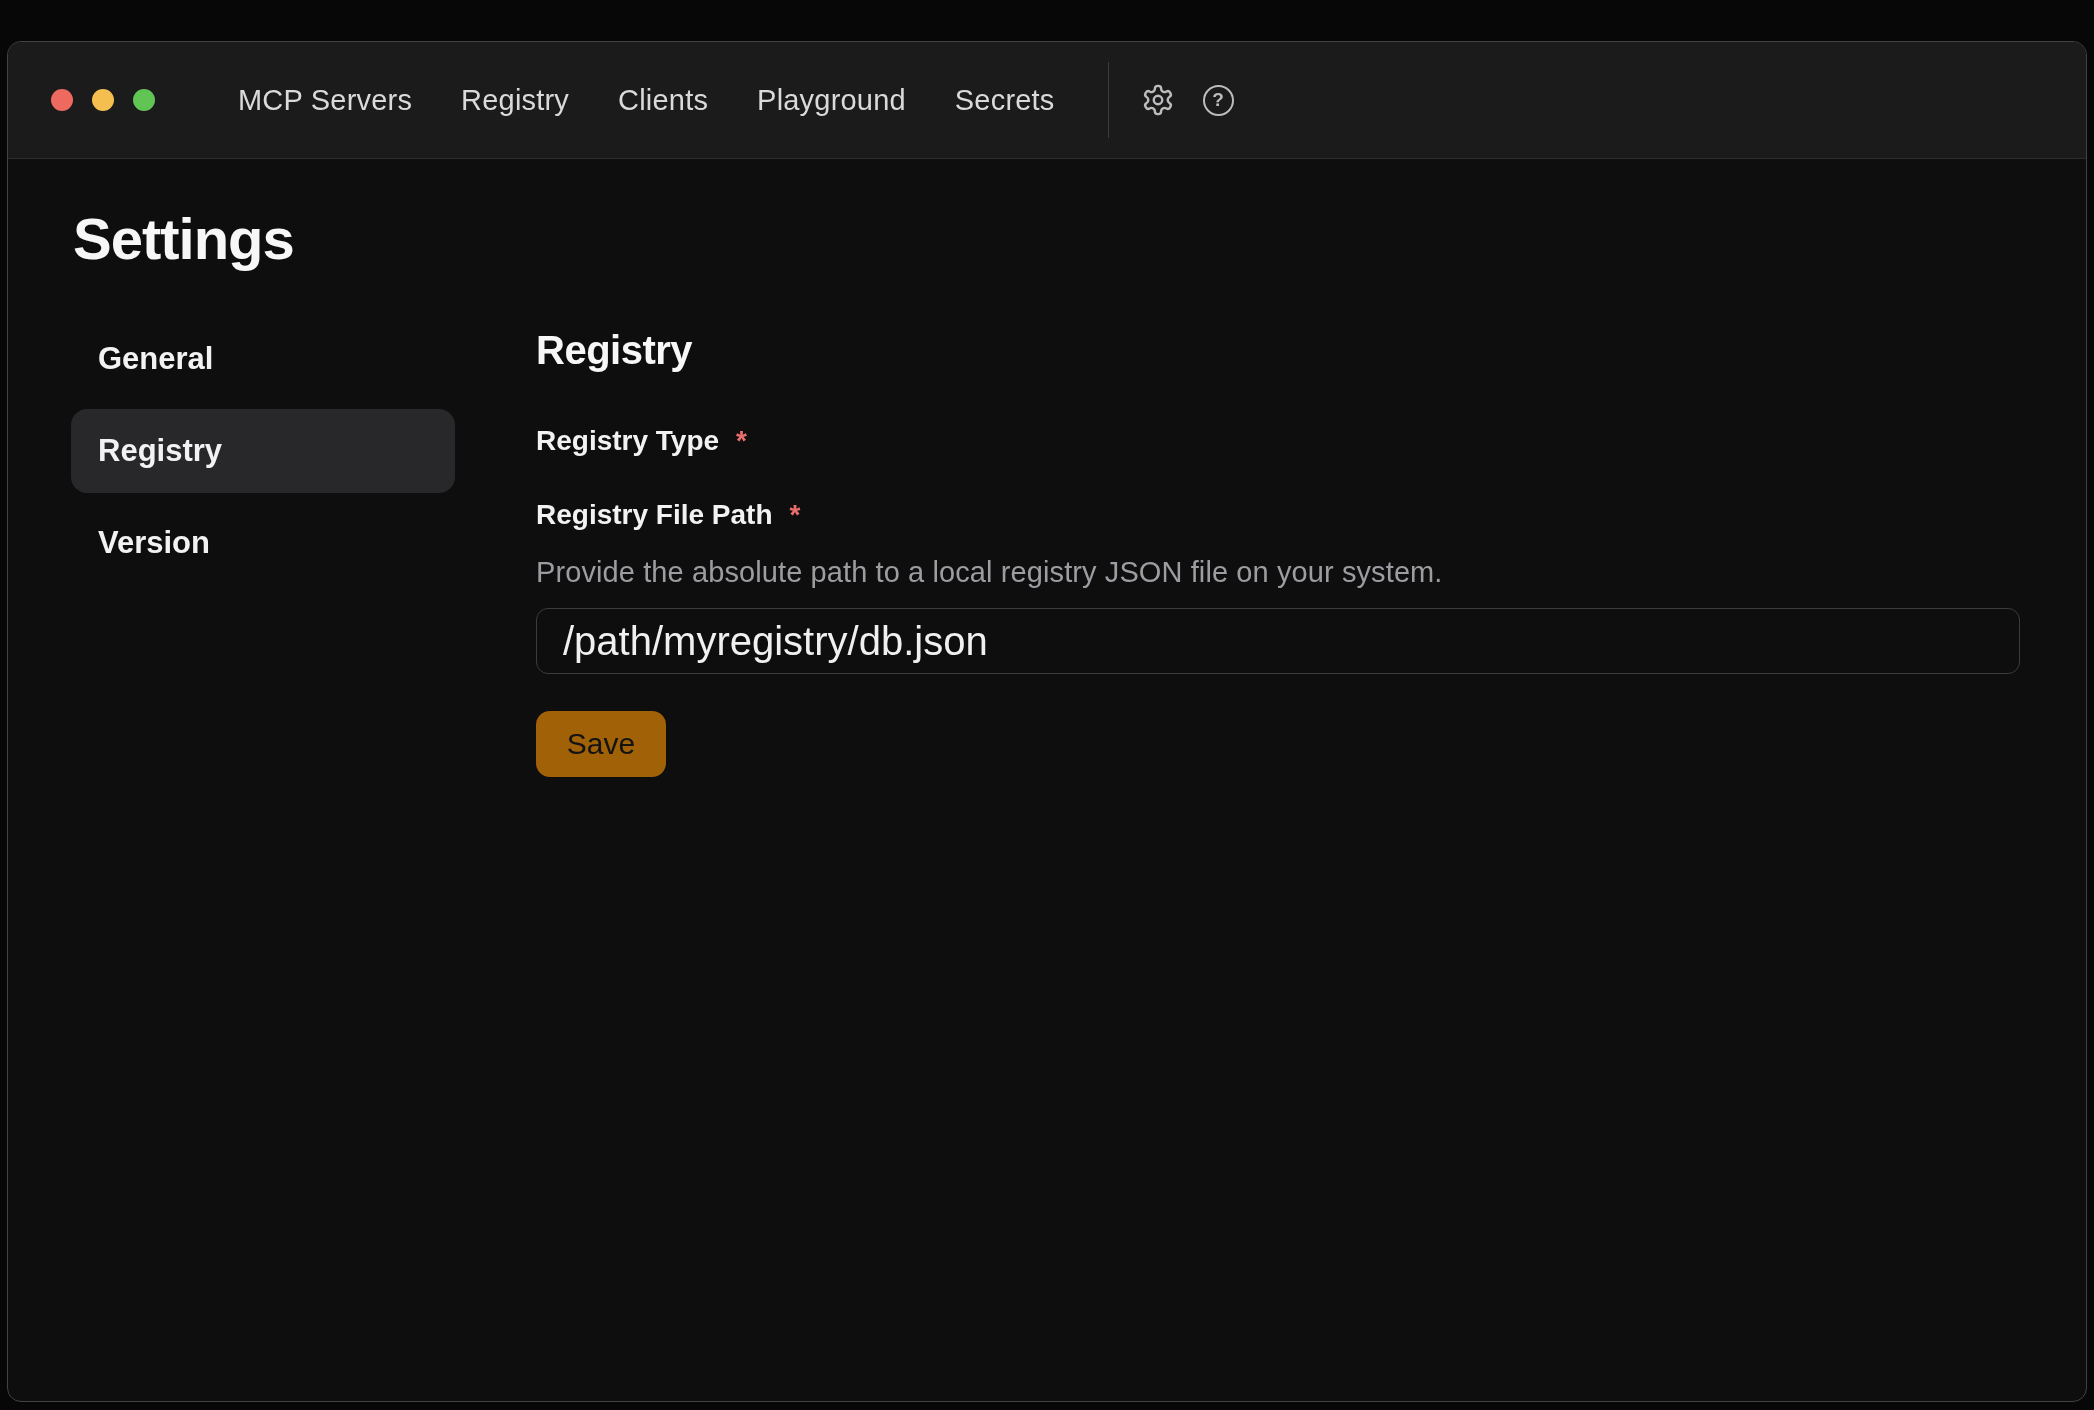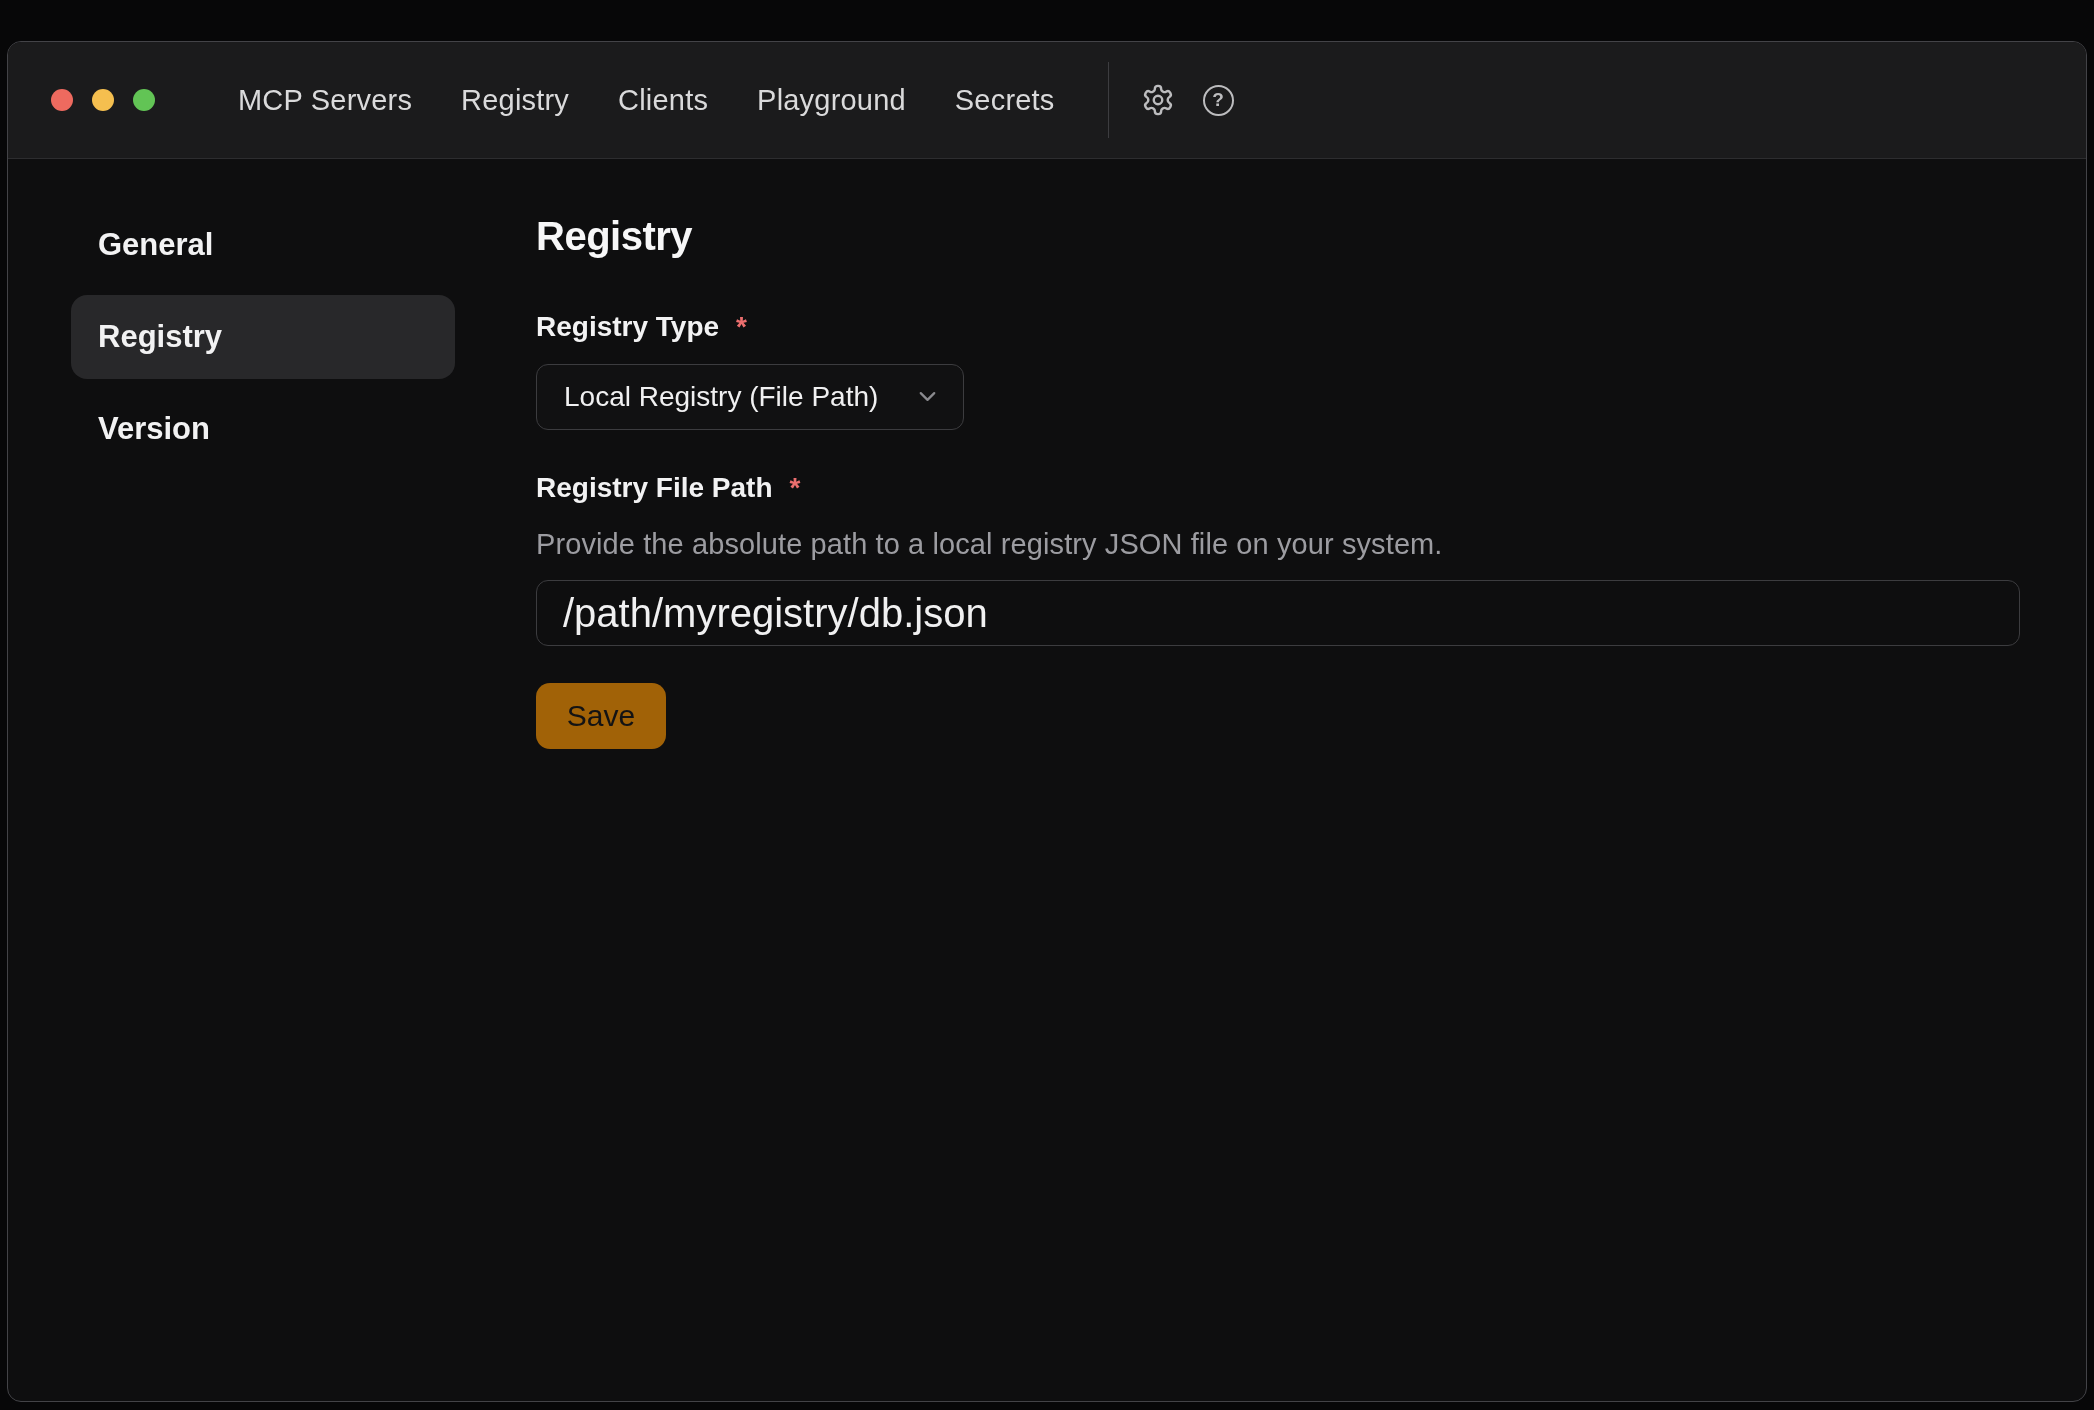--- a/index.html
+++ b/index.html
@@ -186,42 +186,37 @@
         </svg>
       </span>
       <span class="icon-btn">
         <span class="help-circle">
             <span class="q">?</span>
           </span>
       </span>
     </div>
   </div>
 
+  <h1 class="page-title">Settings</h1>
 
   <div class="layout">
 
     <aside class="sidebar">
       <div class="side-item">General</div>
       <div class="side-item selected">Registry</div>
       <div class="side-item">Version</div>
     </aside>
 
     <section class="content">
       <h2 class="section-heading">Registry</h2>
 
       <div>
         <div class="label-row">
           <span>Registry Type</span>
           <span class="required">*</span>
-        </div>
-        <div class="select-box">
-          <span class="value">Local Registry (File Path)</span>
-          <svg width="27" height="27" viewBox="0 0 24 24" fill="none" stroke="#8a8a8e" stroke-width="2" stroke-linecap="round" stroke-linejoin="round">
-            <polyline points="6 9 12 15 18 9"></polyline>
-          </svg>
         </div>
       </div>
 
       <div>
         <div class="label-row second">
           <span>Registry File Path</span>
           <span class="required">*</span>
         </div>
         <p class="desc second">Provide the absolute path to a local registry JSON file on your system.</p>
         <input class="text-input" type="text" value="/path/myregistry/db.json" style="">

